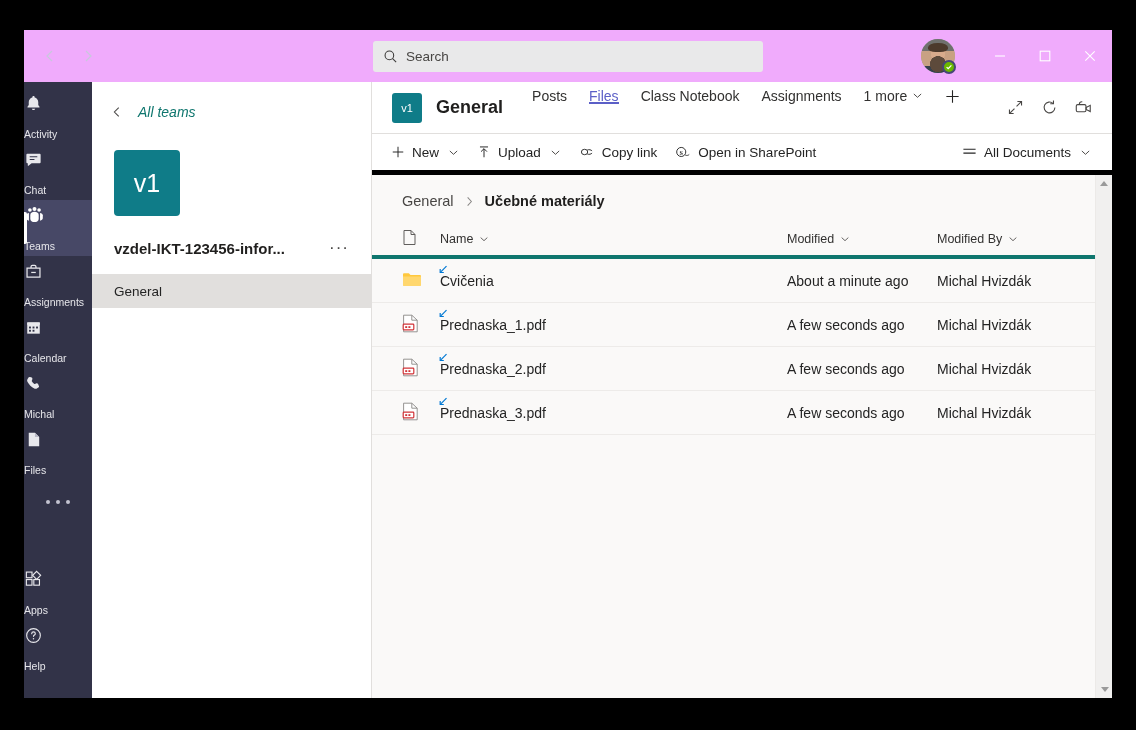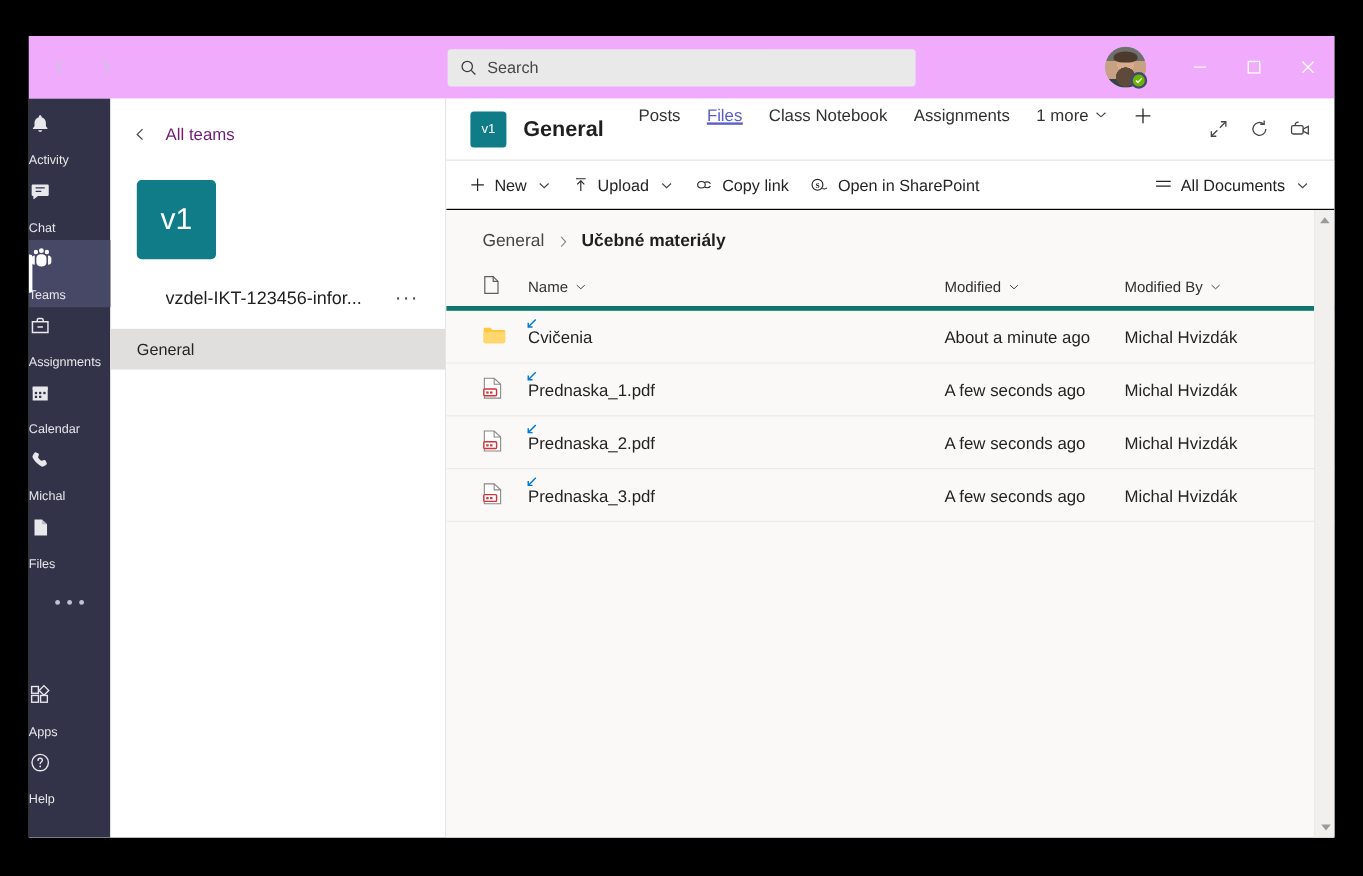--- a/index.html
+++ b/index.html
@@ -106,35 +106,35 @@
     width: 280px; flex: none;
     background: #fff;
     border-right: 1px solid #e1dfdd;
     display: flex; flex-direction: column;
   }
   .all-teams {
     height: 44px; display: flex; align-items: center;
     padding: 0 0 0 18px; margin-top: 8px; cursor: pointer;
     gap: 14px;
   }
-  .all-teams .at-lb { font-size: 14px; color: #701a75; }
+  .all-teams .at-lb { font-size: 14px; color: #0f766e; font-style: italic; }
   .team-avatar {
     width: 66px; height: 66px; border-radius: 4px;
     background: #0f7c88;
     color: #fff; font-size: 25px;
     display: flex; align-items: center; justify-content: center;
     margin: 16px 0 0 22px; cursor: pointer;
   }
   .team-name-row {
     display: flex; align-items: center; justify-content: space-between;
     padding: 22px 18px 16px 22px; cursor: pointer;
   }
   .team-name {
-    font-size: 15px; font-weight: normal; color: #201f1e;
-    white-space: nowrap; overflow: hidden; margin-left: 24px;
+    font-size: 15px; font-weight: bold; color: #201f1e;
+    white-space: nowrap; overflow: hidden;
   }
   .team-more { color:#484644; font-size:17px; letter-spacing:1px; padding:0 4px; cursor:pointer; }
   .channel {
     height: 34px; display: flex; align-items: center;
     padding-left: 22px; font-size: 13.5px; color: #242424;
     cursor: pointer;
   }
   .channel.active { background: #e1dfdd; }
 
   
@@ -171,21 +171,21 @@
   .hdr-spacer { flex: 1; }
   .hdr-ic {
     width: 34px; height: 34px; display:flex; align-items:center; justify-content:center;
     color:#484644; cursor:pointer; border-radius:3px;
   }
 
   .cmdbar {
     height: 41px; flex: none;
     display: flex; align-items: center;
     padding: 0 12px 0 10px;
-    border-bottom: 1px solid #000000;
+    border-bottom: 5px solid #000000;
     background:#fff;
   }
   .cmd {
     display: flex; align-items: center; height: 33px;
     padding: 0 9px; font-size: 13.5px; color: #242424; cursor: pointer;
     border-radius: 2px; gap: 7px;
   }
   .cmd .cv { margin-left: 2px; display:flex; }
   .cmd-spacer { flex: 1; }
 

